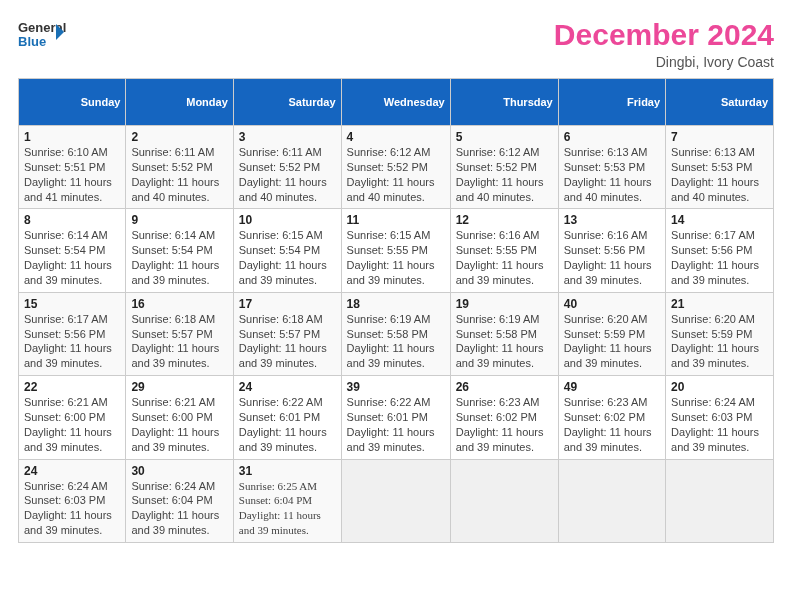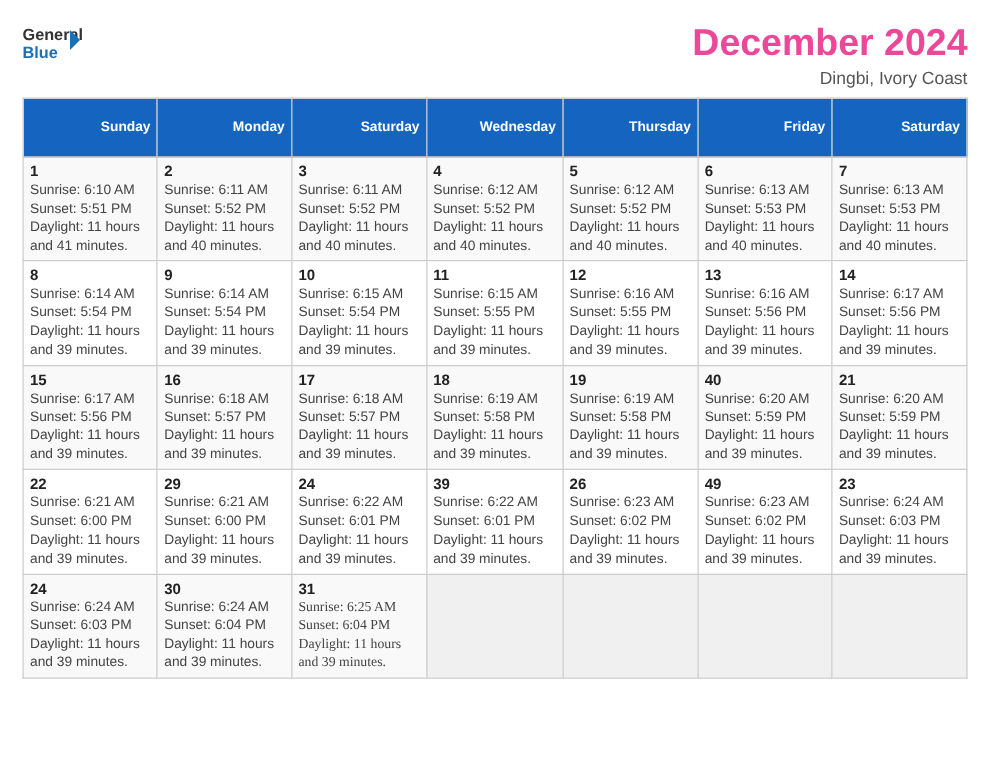--- a/index.html
+++ b/index.html
@@ -302,21 +302,21 @@
 and 39 minutes.</div>
           </td>
           <td>
             <span class="day-num">49</span>
             <div class="day-info" style="white-space: pre-line;">Sunrise: 6:23 AM
 Sunset: 6:02 PM
 Daylight: 11 hours
 and 39 minutes.</div>
           </td>
           <td>
-            <span class="day-num">23</span>
+            <span class="day-num">20</span>
             <div class="day-info" style="white-space: pre-line;">Sunrise: 6:24 AM
 Sunset: 6:03 PM
 Daylight: 11 hours
 and 39 minutes.</div>
           </td>
         </tr>
         <tr>
           <td>
             <span class="day-num">24</span>
             <div class="day-info" style="white-space: pre-line;">Sunrise: 6:24 AM

